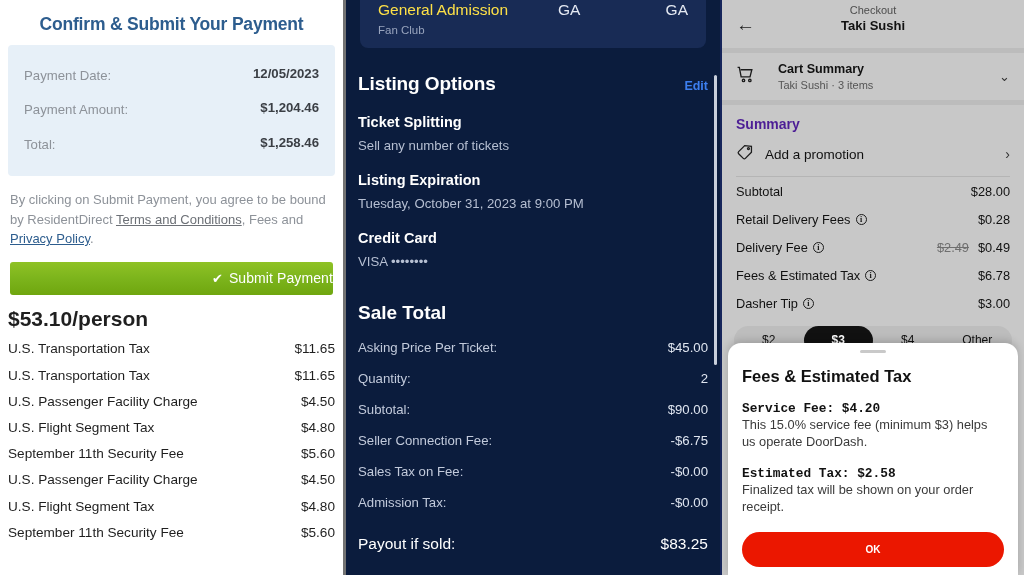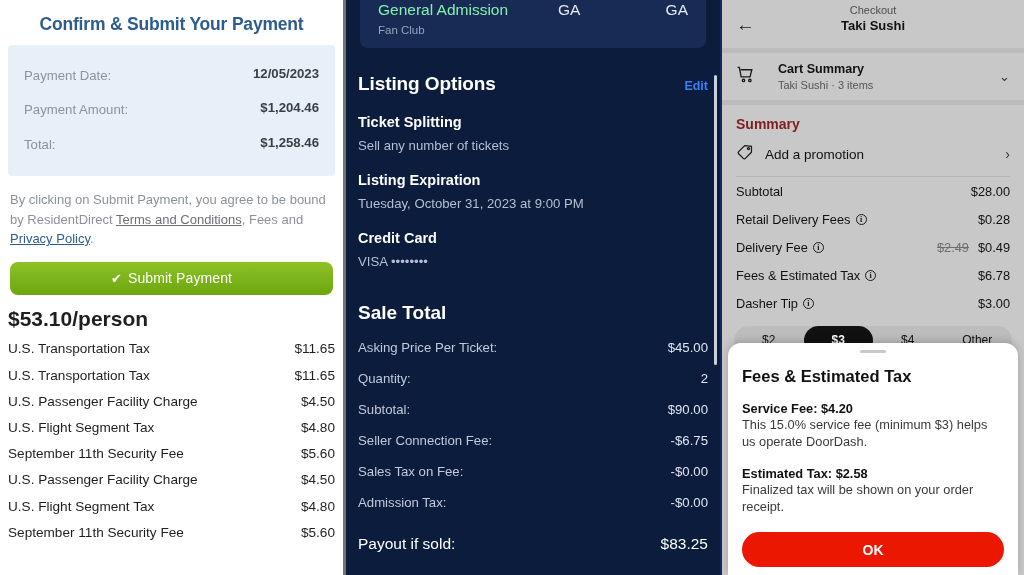--- a/index.html
+++ b/index.html
@@ -51,27 +51,28 @@
   }
   .p1-legal a { color: #6c7076; text-decoration: underline; }
   .p1-legal a.blue { color: #2d5d8e; }
 
   .p1-submit {
     display: block;
     margin: 13px 10px 0 10px;
     width: calc(100% - 20px);
     height: 33px;
     border: none;
-    border-radius: 8px;
+    border-radius: 3px;
     background: linear-gradient(to bottom, #8fc225 0%, #7cb41c 50%, #6fa60f 100%);
     color: #ffffff;
     font-size: 14px;
     font-family: "Liberation Sans", sans-serif;
     cursor: pointer;
     letter-spacing: 0.1px;
+    text-align: right;
   }
   .p1-submit .chk { margin-right: 6px; font-size: 13px; }
 
   .p1-perperson {
     padding: 12px 8px 5px 8px;
     font-size: 21px;
     font-weight: bold;
     color: #1f1f1f;
   }
   .p1-tax-row {
@@ -95,21 +96,21 @@
     background-color: #182b55;
     margin: 0 14px;
     border-radius: 0 0 8px 8px;
     padding: 0 18px 12px 18px;
   }
   .p2-seatrow {
     display: flex;
     align-items: baseline;
     padding-top: 1px;
   }
-  .p2-seat-name { font-size: 15.5px; color: #86efac; flex: 1; }
+  .p2-seat-name { font-size: 15.5px; color: #fde047; flex: 1; }
   .p2-seat-ga { font-size: 15.5px; color: #e4e9f2; width: 70px; text-align: left; }
   .p2-seat-ga2 { font-size: 15.5px; color: #e4e9f2; width: 60px; text-align: right; }
   .p2-seat-sub { font-size: 11.5px; color: #98a4bd; padding-top: 5px; }
 
   .p2-body { padding: 0 12px; }
   .p2-header {
     display: flex;
     align-items: baseline;
     justify-content: space-between;
     padding-top: 25px;
@@ -176,21 +177,21 @@
     padding: 9px 14px;
     gap: 23px;
     cursor: pointer;
   }
   .p3-cart-txt { flex: 1; }
   .p3-cart-t { font-size: 12.6px; font-weight: bold; color: #111111; }
   .p3-cart-s { font-size: 11px; color: #555555; padding-top: 3px; }
   .p3-chev-d { font-size: 13px; color: #333333; }
 
   .p3-summary-h {
-    font-size: 14px; font-weight: bold; color: #7f1d1d;
+    font-size: 14px; font-weight: bold; color: #4c1d95;
     padding: 11px 14px 0 14px;
   }
   .p3-promo {
     display: flex; align-items: center; gap: 11px;
     padding: 11px 14px 11px 14px;
     cursor: pointer;
   }
   .p3-promo-t { flex: 1; font-size: 13.5px; color: #111111; }
   .p3-hair { height: 1px; background: #b5b5b5; margin: 0 14px; }
 
@@ -238,30 +239,30 @@
     border-radius: 13px 13px 0 0;
     padding: 7px 14px 0 14px;
     box-shadow: 0 -2px 8px rgba(0,0,0,0.18);
   }
   .p3-handle {
     width: 26px; height: 3px;
     background: #c9c9c9; border-radius: 2px;
     margin: 0 auto 14px auto;
   }
   .p3-sheet-h { font-size: 16.5px; font-weight: bold; color: #111111; }
-  .p3-fee-t { font-size: 12.8px; font-weight: bold; color: #111111; padding-top: 15px; }
+  .p3-fee-t { font-size: 12.8px; font-weight: bold; color: #111111; padding-top: 15px; font-family: Liberation Mono, monospace; }
   .p3-fee-d { font-size: 12.8px; color: #3a3a3a; line-height: 1.32; padding-top: 1px; }
   .p3-ok {
     display: block;
     width: 100%; height: 35px;
     margin: 16px 0 8px 0;
     background: #eb1700;
     color: #ffffff;
     border: none; border-radius: 18px;
-    font-size: 14px; font-weight: bold;
+    font-size: 10px; font-weight: bold;
     font-family: "Liberation Sans", sans-serif;
     cursor: pointer;
   }
 </style>
 </head>
 <body>
 
 <div class="screen">
 
   <div class="panel1">

